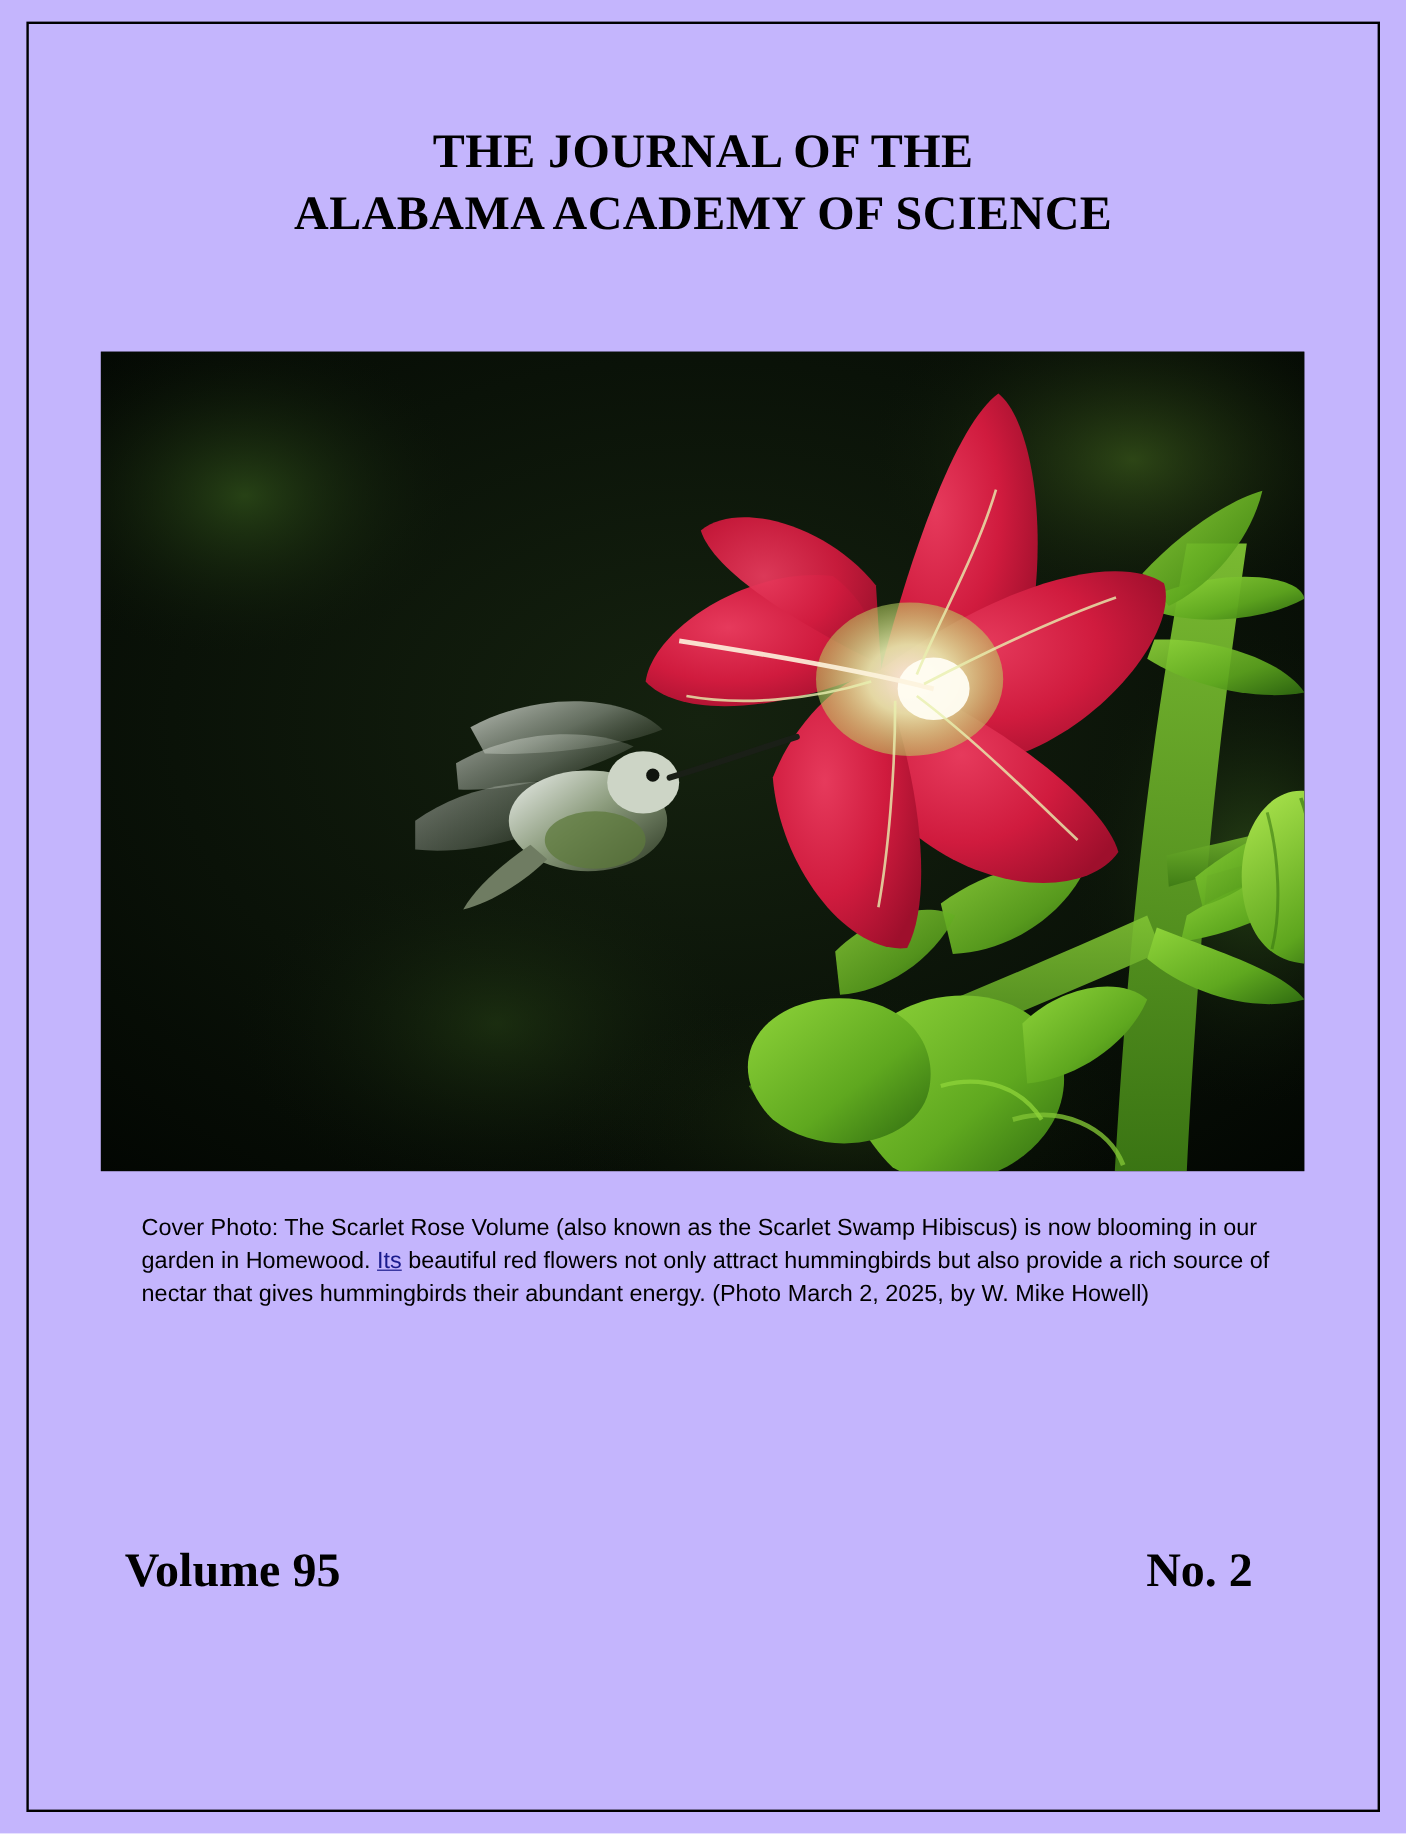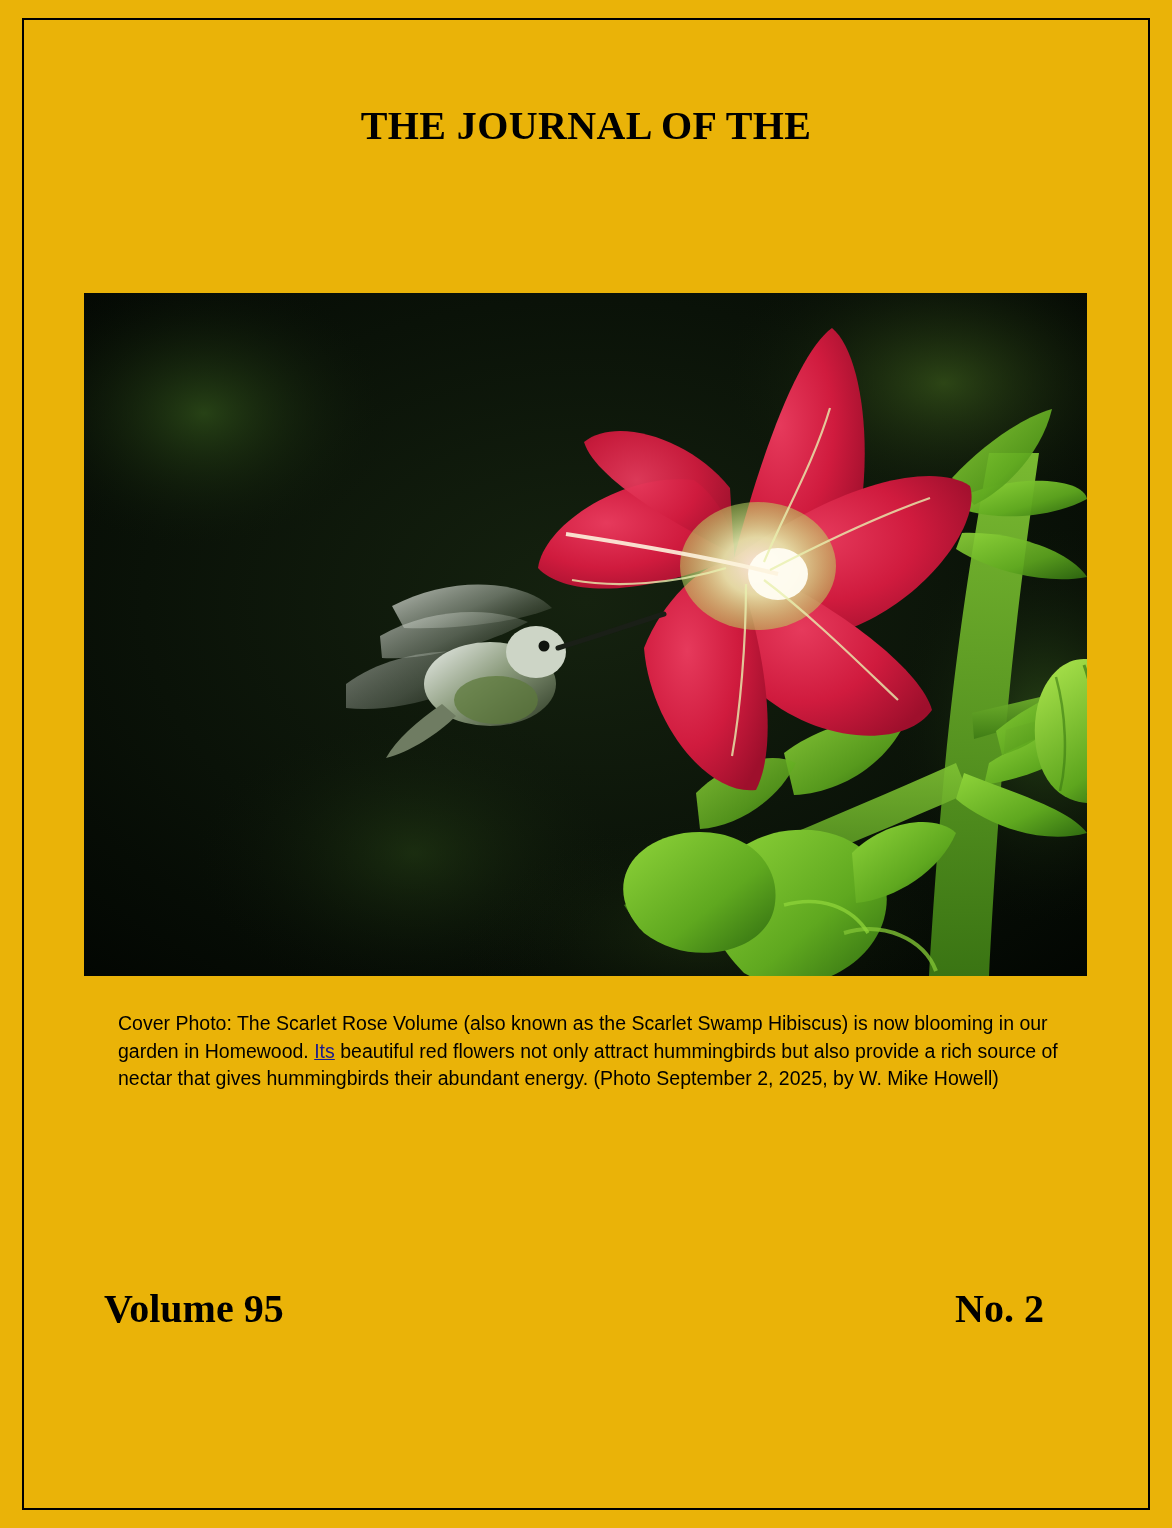--- a/index.html
+++ b/index.html
@@ -7,21 +7,21 @@
     padding: 0;
     background: #ffffff;
   }
   body {
     font-family: "Liberation Serif", serif;
   }
   .page {
     position: relative;
     width: 1172px;
     height: 1528px;
-    background: #eab308;
+    background: #c4b5fd;
     box-sizing: border-box;
     overflow: hidden;
   }
   .page-border {
     position: absolute;
     left: 22px;
     top: 18px;
     width: 1128px;
     height: 1492px;
     border: 2px solid #000000;
@@ -94,20 +94,21 @@
 </style>
 </head>
 <body>
 
 <div class="page">
 
   <div class="page-border"></div>
 
   <div class="title-block">
     <div class="title-line">THE JOURNAL OF THE</div>
+    <div class="title-line">ALABAMA ACADEMY OF SCIENCE</div>
   </div>
 
   <div class="cover-photo">
     <svg viewBox="0 0 1003 683" preserveAspectRatio="none">
       <defs>
         <radialGradient id="bgDark" cx="50%" cy="45%" r="80%">
           <stop offset="0%" stop-color="#15220f"></stop>
           <stop offset="55%" stop-color="#0a1208"></stop>
           <stop offset="100%" stop-color="#010401"></stop>
         </radialGradient>
@@ -216,21 +217,21 @@
         <ellipse cx="104" cy="-14" rx="30" ry="26" fill="#cdd5c6"></ellipse>
         <circle cx="112" cy="-20" r="5.5" fill="#10140e"></circle>
         <path d="M126 -18 C 166 -30, 200 -42, 232 -52" stroke="#1a1f17" stroke-width="5" fill="none" stroke-linecap="round"></path>
         <path d="M10 38 C -16 56, -36 74, -46 92 C -22 86, 6 68, 24 50 Z" fill="#6f7c62"></path>
         <ellipse cx="64" cy="34" rx="42" ry="24" fill="#5d7a3c" opacity="0.75"></ellipse>
       </g>
     </svg>
   </div>
 
   <div class="caption">
-    <span>Cover Photo: The Scarlet Rose Volume (also known as the Scarlet Swamp Hibiscus) is now blooming in our garden in Homewood. </span><u>Its</u><span> beautiful red flowers not only attract hummingbirds but also provide a rich source of nectar that gives hummingbirds their abundant energy. (Photo September 2, 2025, by W. Mike Howell)</span>
+    <span>Cover Photo: The Scarlet Rose Volume (also known as the Scarlet Swamp Hibiscus) is now blooming in our garden in Homewood. </span><u>Its</u><span> beautiful red flowers not only attract hummingbirds but also provide a rich source of nectar that gives hummingbirds their abundant energy. (Photo March 2, 2025, by W. Mike Howell)</span>
   </div>
 
   <div class="footer">
     <div class="footer-item footer-vol">Volume 95</div>
     <div class="footer-item footer-no">No. 2</div>
   </div>
 
 </div>
 
 </body></html>

